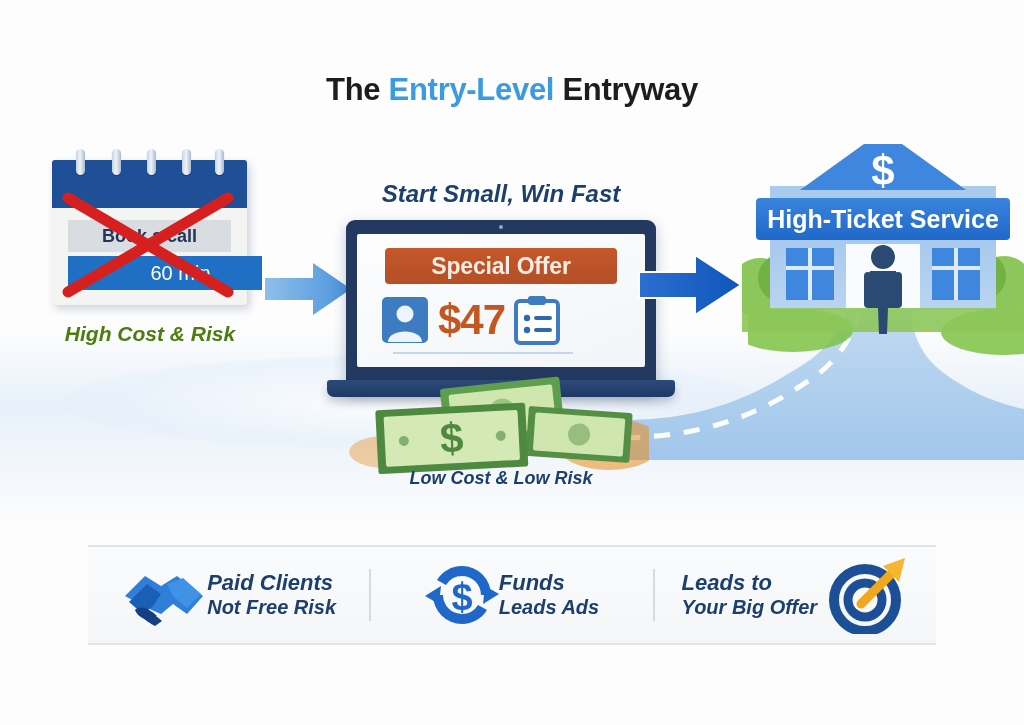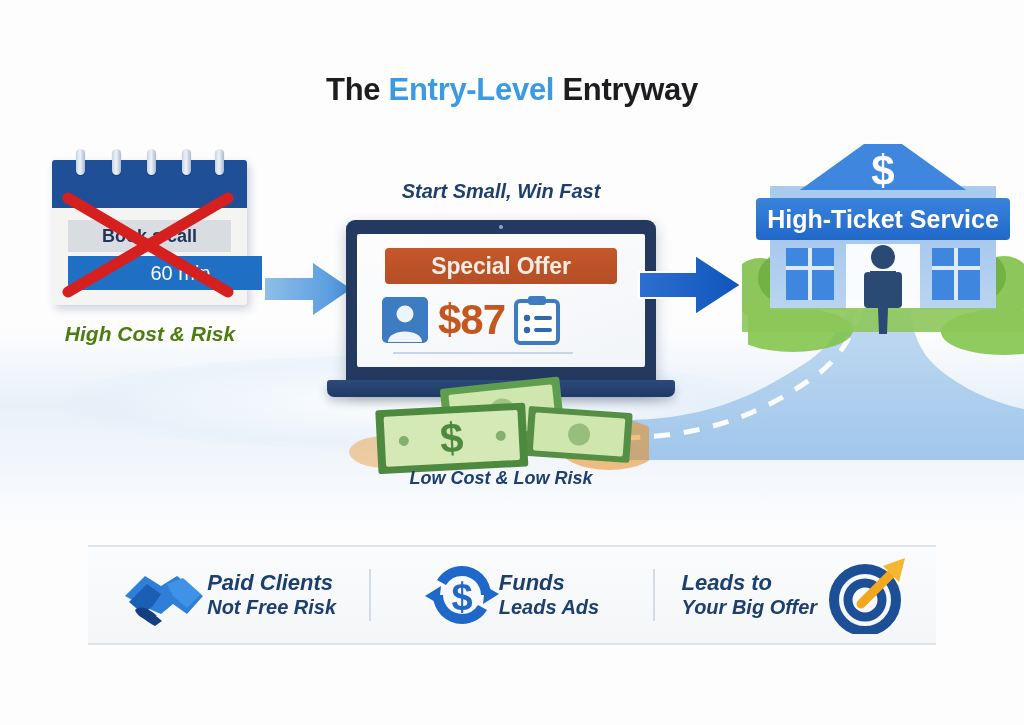--- a/index.html
+++ b/index.html
@@ -103,21 +103,21 @@
   .arrow { position: absolute; }
   #arrow-1 { left: 263px; top: 258px; }
   #arrow-2 { left: 637px; top: 250px; }
 
   
   #laptop-group { position: absolute; left: 336px; top: 180px; width: 330px; }
   #center-heading {
     position: absolute;
     left: 0; top: 0;
     width: 330px; text-align: center;
-    font-size: 20px; font-weight: bold; font-style: italic;
+    font-size: 24px; font-weight: bold; font-style: italic;
     color: #1d3f6e;
     white-space: nowrap;
   }
   .laptop-lid {
     position: absolute; left: 10px; top: 40px;
     width: 310px; height: 172px;
     background: #24395f;
     border-radius: 9px 9px 4px 4px;
     box-shadow: 0 5px 14px rgba(30,50,80,0.28);
   }
@@ -264,21 +264,21 @@
     <div class="laptop-lid">
       <div class="laptop-cam"></div>
       <div class="laptop-screen">
         <div class="offer-badge">Special Offer</div>
         <div class="offer-row">
           <svg width="48" height="48">
             <rect x="1" y="1" width="46" height="46" rx="5" fill="#3d7cc0"></rect>
             <circle cx="24" cy="18" r="8.5" fill="#eef4fb"></circle>
             <path d="M 7,46 C 7,32 41,32 41,46 Z" fill="#eef4fb"></path>
           </svg>
-          <span class="price">$87</span>
+          <span class="price">$47</span>
           <svg width="46" height="50">
             <rect x="2" y="6" width="42" height="42" rx="4" fill="#ffffff" stroke="#3d7cc0" stroke-width="4"></rect>
             <rect x="14" y="1" width="18" height="9" rx="3" fill="#3d7cc0"></rect>
             <circle cx="13" cy="23" r="3.2" fill="#2f6aae"></circle>
             <rect x="20" y="21" width="18" height="4" rx="2" fill="#2f6aae"></rect>
             <circle cx="13" cy="35" r="3.2" fill="#2f6aae"></circle>
             <rect x="20" y="33" width="18" height="4" rx="2" fill="#2f6aae"></rect>
           </svg>
         </div>
         <div class="screen-rule"></div>

